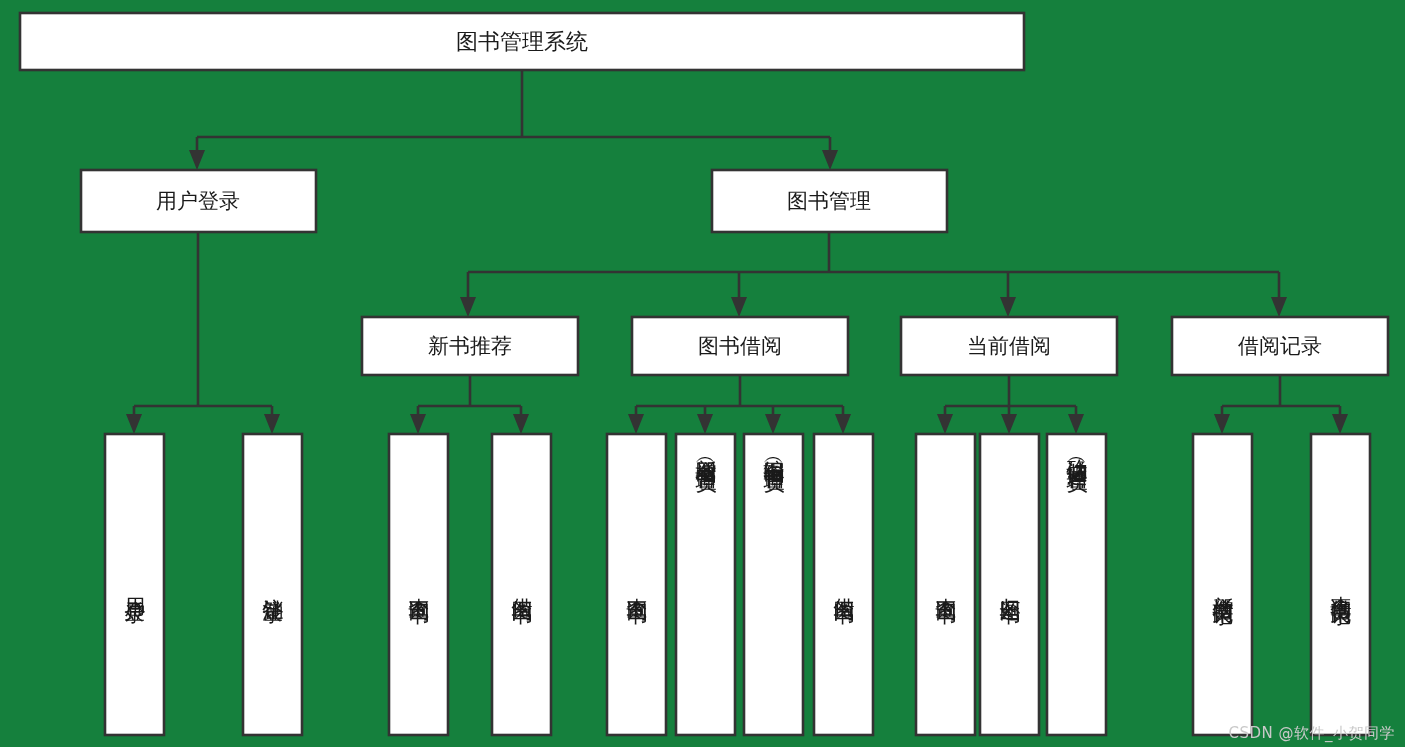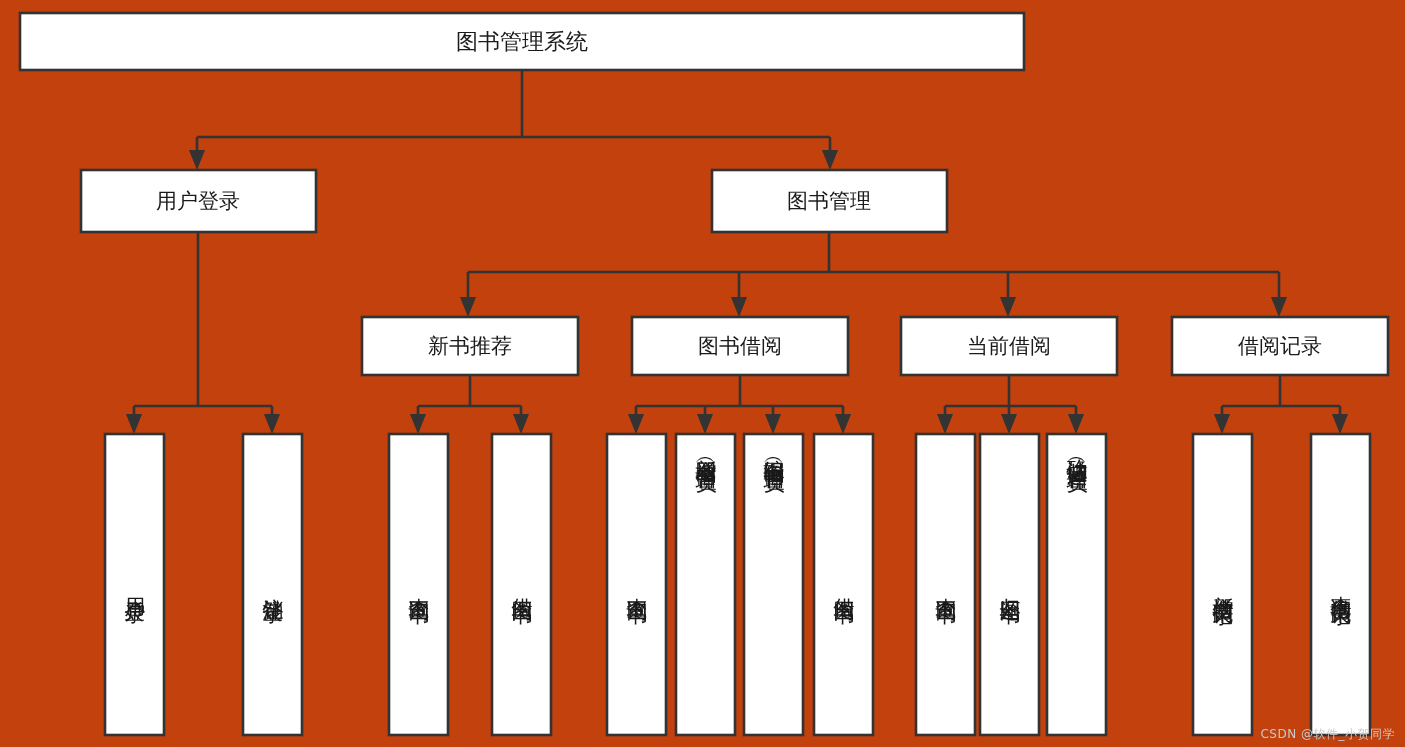--- a/index.html
+++ b/index.html
@@ -10,21 +10,21 @@
   body {
     width: 1405px;
     height: 747px;
     font-family: "DejaVu Sans", "Liberation Sans", sans-serif;
     overflow: hidden;
   }
   #diagram-root {
     position: relative;
     width: 1405px;
     height: 747px;
-    background: #c2410c;
+    background: #15803d;
   }
   svg.chart-svg {
     position: absolute;
     top: 0;
     left: 0;
     width: 1405px;
     height: 747px;
     display: block;
   }
   .node-rect {
@@ -70,21 +70,21 @@
     align-items: center;
     justify-content: center;
     white-space: nowrap;
     pointer-events: none;
   }
   .watermark {
     position: absolute;
     right: 10px;
     bottom: 4px;
     font-family: "DejaVu Sans", "Liberation Sans", sans-serif;
-    font-size: 12px;
+    font-size: 15px;
     color: #c9c9c9;
     letter-spacing: 0.5px;
     white-space: nowrap;
   }
 </style>
 </head>
 <body>
 
 <div id="diagram-root">
 

